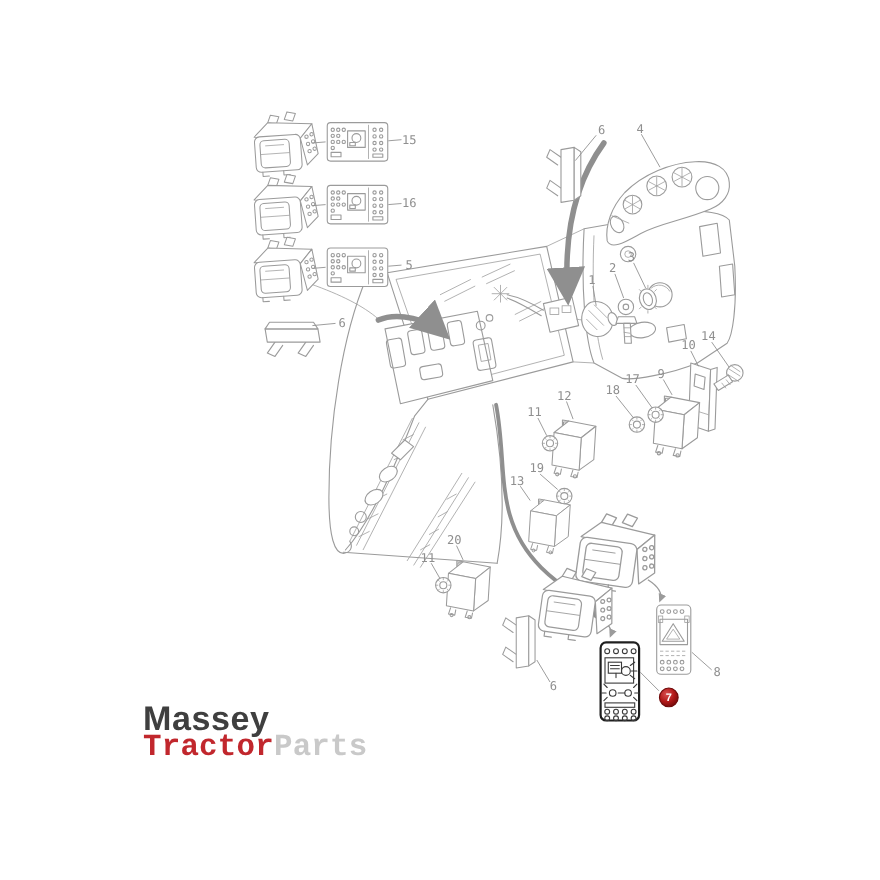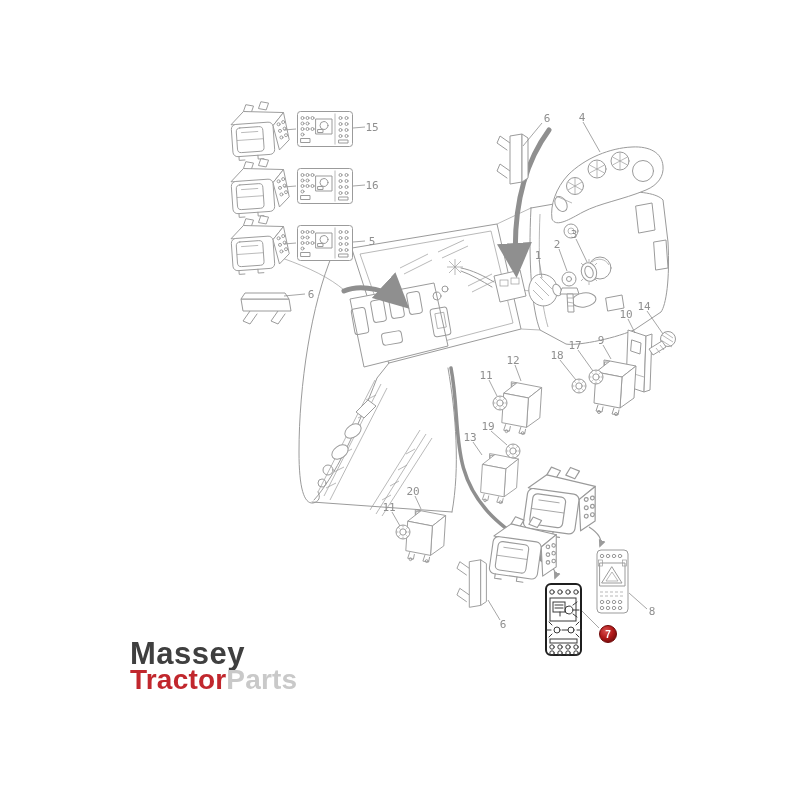--- a/index.html
+++ b/index.html
@@ -11,21 +11,21 @@
   .bold{stroke:var(--panel7,#1f1f1f);stroke-width:2;fill:#ffffff;}
   .bin{stroke:#3a3a3a;stroke-width:1;fill:none;stroke-linecap:round;}
   .thick{stroke:var(--arrow,#8f8f8f);stroke-width:5;fill:none;stroke-linecap:round;}
   .thick2{stroke:var(--arrow,#8f8f8f);stroke-width:3.5;fill:none;stroke-linecap:round;}
   .thinarrow{stroke:var(--line,#9b9b9b);stroke-width:1.2;fill:none;}
   .leader{stroke:var(--label,#8f8f8f);stroke-width:.8;}
   .callout{font:11px "DejaVu Sans Mono",monospace;fill:var(--label,#8f8f8f);text-anchor:middle;dominant-baseline:central;}
   .callout-hl{font:bold 10px "Liberation Sans",sans-serif;fill:var(--badge_text,#fff);text-anchor:middle;dominant-baseline:central;}
   .logo{position:absolute;left:130px;top:638px;line-height:1;}
   .logo-l1{font-family:"Liberation Sans",sans-serif;font-weight:bold;font-size:31px;color:var(--logo_dark,#3f3f3f);letter-spacing:.5px;}
-  .logo-l2{font-family:Liberation Sans, sans-serif;font-weight:bold;font-size:28px;margin-top:-3px;letter-spacing:.2px;}
+  .logo-l2{font-family:Liberation Mono, monospace;font-weight:bold;font-size:28px;margin-top:-3px;letter-spacing:.2px;}
   .logo-red{color:var(--logo_red,#c1272d);}
   .logo-gray{color:var(--logo_gray,#c9c9c9);}
 </style>
 </head>
 <body>
 
 <div class="stage">
 
 <svg width="800" height="800" viewBox="0 0 800 800">
   <defs>

